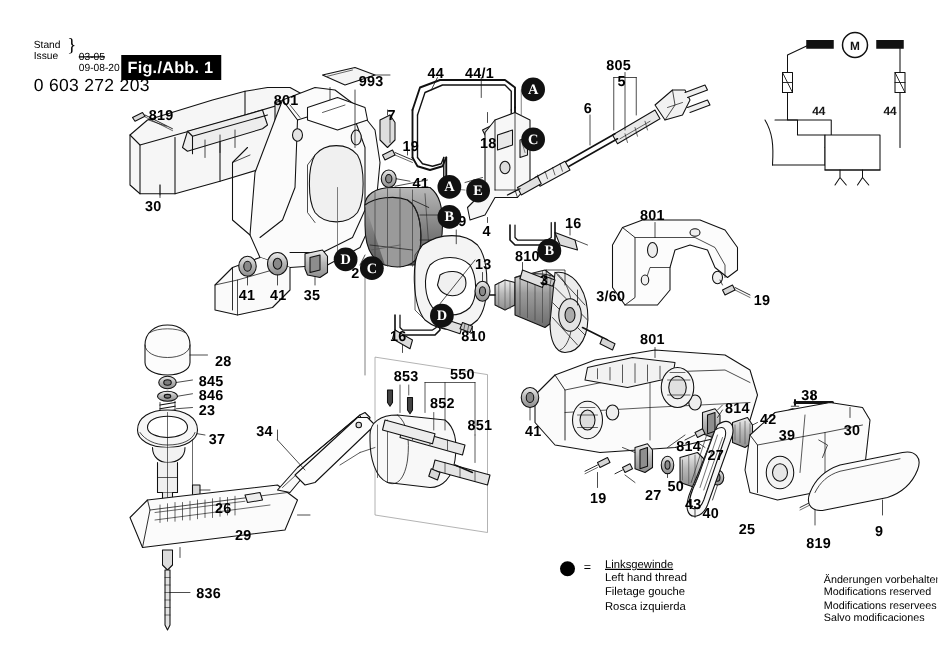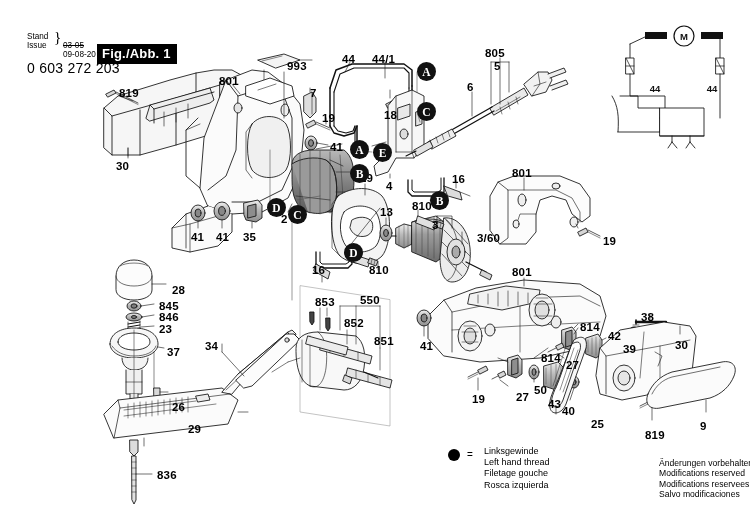--- a/index.html
+++ b/index.html
@@ -60,21 +60,21 @@
   .legend{position:absolute;left:448px;top:446px;}
   .legend .dot{
     position:absolute;left:0;top:3px;width:12px;height:12px;
     border-radius:50%;background:#000;
   }
   .legend .eq{position:absolute;left:19px;top:3px;font-size:10px;}
   .legend .txt{
     position:absolute;left:36px;top:0;font-size:9px;line-height:11.2px;
     white-space:nowrap;
   }
-  .legend .txt .u{}
+  .legend .txt .u{text-decoration:underline;}
   .notes{
     position:absolute;left:659px;top:458px;
     font-size:8.6px;line-height:10.4px;white-space:nowrap;
   }
 
   
   #art{position:absolute;left:0;top:0;width:750px;height:530px;}
 </style>
 </head>
 <body>

